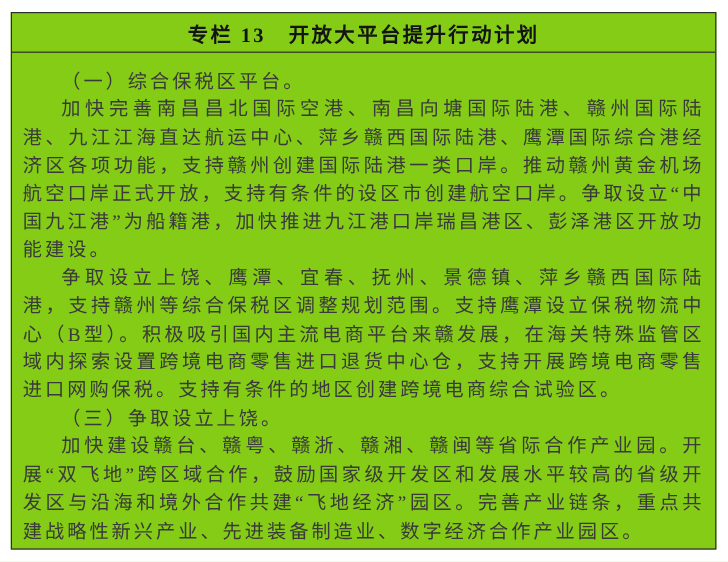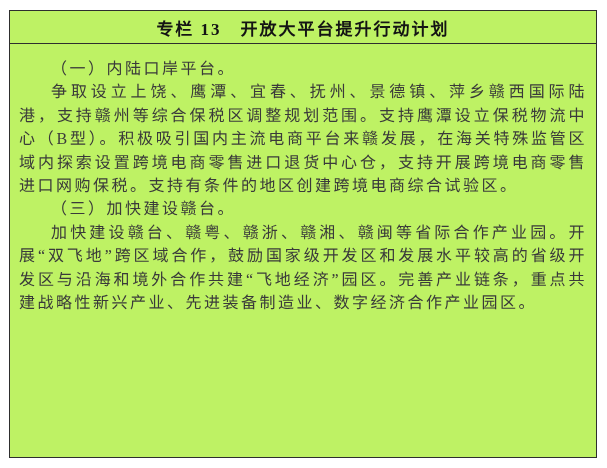--- a/index.html
+++ b/index.html
@@ -15,21 +15,21 @@
     font-family: "Liberation Serif", "DejaVu Serif", serif;
     overflow: hidden;
   }
   .panel {
     position: absolute;
     left: 9px;
     top: 10px;
     width: 588px;
     height: 448px;
     border: 1px solid #2e2e2e;
-    background: #bef264;
+    background: #84cc16;
     box-sizing: border-box;
   }
   .panel-title {
     height: 32px;
     border-bottom: 1px solid #2e2e2e;
     display: flex;
     align-items: center;
     justify-content: center;
     font-size: 17px;
     font-weight: bold;
@@ -59,22 +59,23 @@
 </head>
 <body>
 
 <div class="page">
   <div class="panel">
 
     <div class="panel-title">专栏 13　开放大平台提升行动计划</div>
 
     <div class="panel-body">
 
-      <p class="section-heading">（一）内陆口岸平台。</p>
+      <p class="section-heading">（一）综合保税区平台。</p>
+      <p class="section-body">加快完善南昌昌北国际空港、南昌向塘国际陆港、赣州国际陆港、九江江海直达航运中心、萍乡赣西国际陆港、鹰潭国际综合港经济区各项功能，支持赣州创建国际陆港一类口岸。推动赣州黄金机场航空口岸正式开放，支持有条件的设区市创建航空口岸。争取设立“中国九江港”为船籍港，加快推进九江港口岸瑞昌港区、彭泽港区开放功能建设。</p>
 
       <p class="section-body">争取设立上饶、鹰潭、宜春、抚州、景德镇、萍乡赣西国际陆港，支持赣州等综合保税区调整规划范围。支持鹰潭设立保税物流中心（B型）。积极吸引国内主流电商平台来赣发展，在海关特殊监管区域内探索设置跨境电商零售进口退货中心仓，支持开展跨境电商零售进口网购保税。支持有条件的地区创建跨境电商综合试验区。</p>
 
-      <p class="section-heading">（三）加快建设赣台。</p>
+      <p class="section-heading">（三）争取设立上饶。</p>
       <p class="section-body">加快建设赣台、赣粤、赣浙、赣湘、赣闽等省际合作产业园。开展“双飞地”跨区域合作，鼓励国家级开发区和发展水平较高的省级开发区与沿海和境外合作共建“飞地经济”园区。完善产业链条，重点共建战略性新兴产业、先进装备制造业、数字经济合作产业园区。</p>
 
     </div>
   </div>
 </div>
 
 </body></html>

